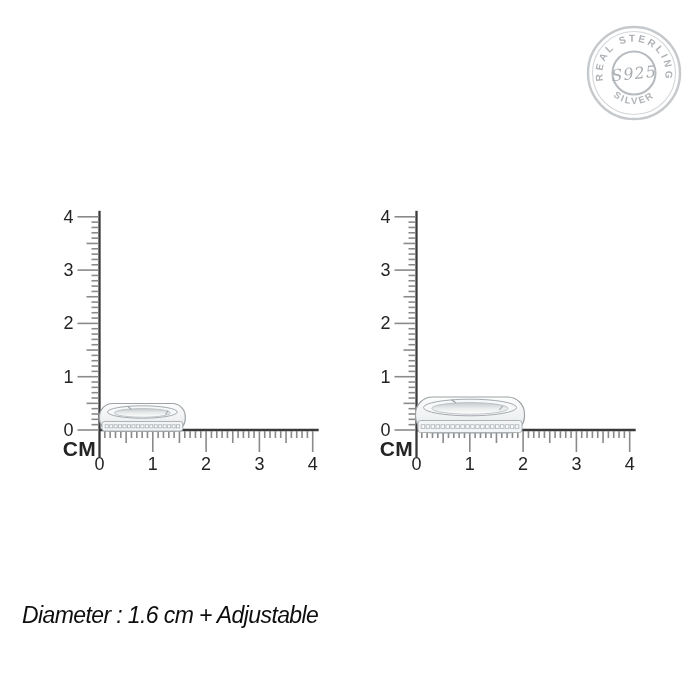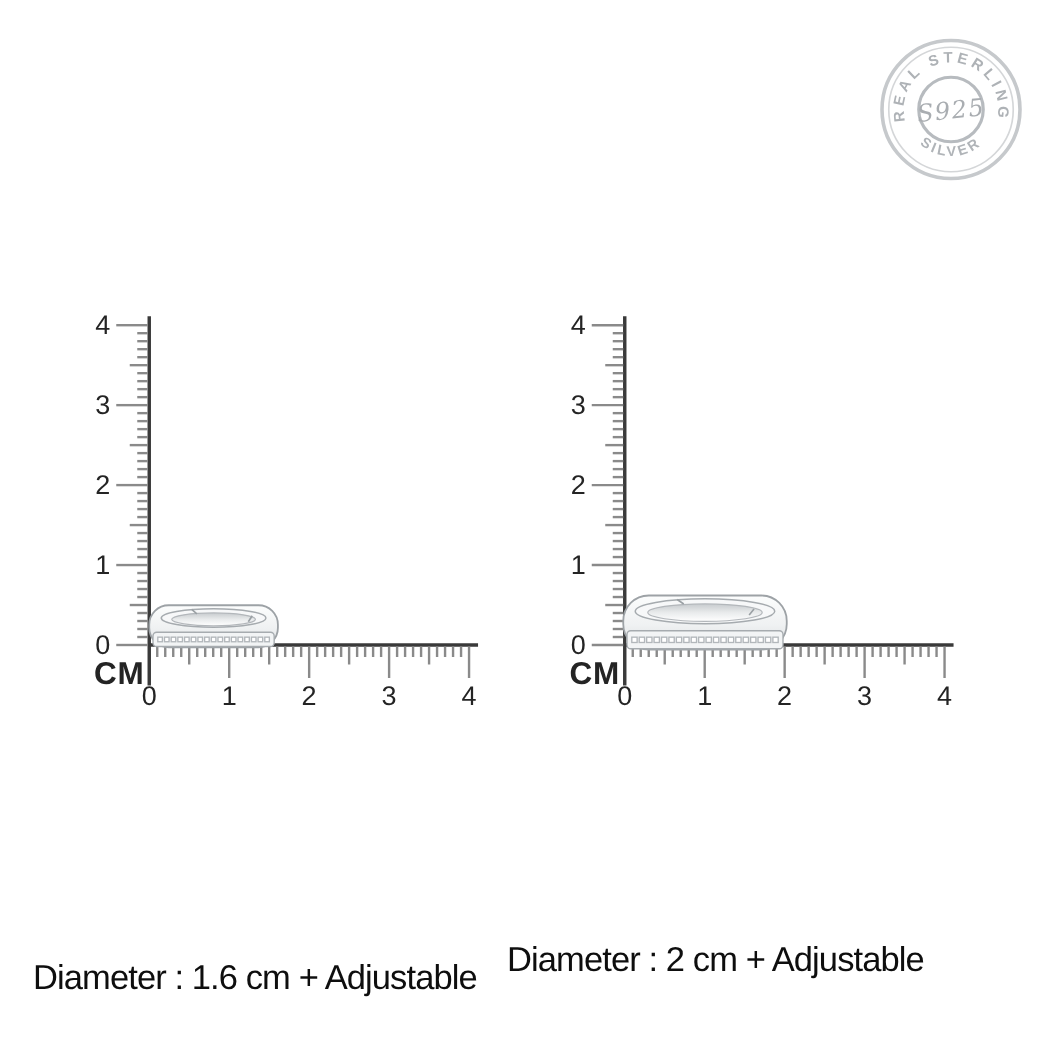--- a/index.html
+++ b/index.html
@@ -17,21 +17,21 @@
   .stamp-arc{font-family:"Liberation Sans",sans-serif;font-size:10px;font-weight:600;
              letter-spacing:2.6px;fill:#aeb2b6;}
   .stamp-arc-small{font-family:"Liberation Sans",sans-serif;font-size:9.5px;font-weight:600;
              letter-spacing:2px;fill:#b0b4b8;}
   .stamp-center{font-family:"DejaVu Serif",serif;font-style:italic;font-size:16px;
              fill:#a9adb1;letter-spacing:1px;}
 
   
   .caption{position:absolute;white-space:nowrap;color:#0e0e0e;font-size:23px;
            letter-spacing:-0.6px;font-family:"Liberation Sans",sans-serif;}
-  #caption-left{left:22px;top:638px;}
+  #caption-left{left:22px;top:602px;font-style:italic;}
   #caption-right{left:338px;top:626px;}
 </style>
 </head>
 <body>
 
 <div class="stage">
 
   <svg id="scene" width="700" height="700" viewBox="0 0 700 700">
     <defs>
       <linearGradient id="bandGrad" x1="0" y1="0" x2="0" y2="1">
@@ -306,14 +306,13 @@
           <rect x="495.45" y="424.77500000000003" width="3.5500000000000003" height="3.5500000000000003" fill="#ffffff" stroke="#b2b7bb" stroke-width="0.9"></rect>
           <rect x="500.4" y="424.77500000000003" width="3.5500000000000003" height="3.5500000000000003" fill="#ffffff" stroke="#b2b7bb" stroke-width="0.9"></rect>
           <rect x="505.34999999999997" y="424.77500000000003" width="3.5500000000000003" height="3.5500000000000003" fill="#ffffff" stroke="#b2b7bb" stroke-width="0.9"></rect>
           <rect x="510.3" y="424.77500000000003" width="3.5500000000000003" height="3.5500000000000003" fill="#ffffff" stroke="#b2b7bb" stroke-width="0.9"></rect>
           <rect x="515.25" y="424.77500000000003" width="3.5500000000000003" height="3.5500000000000003" fill="#ffffff" stroke="#b2b7bb" stroke-width="0.9"></rect>
         </g>
       </g>
   </svg>
 
   <div class="caption" id="caption-left">Diameter : 1.6 cm + Adjustable</div>
-  <div class="caption" id="caption-right">Diameter : 2 cm + Adjustable</div>
 </div>
 
 </body></html>

